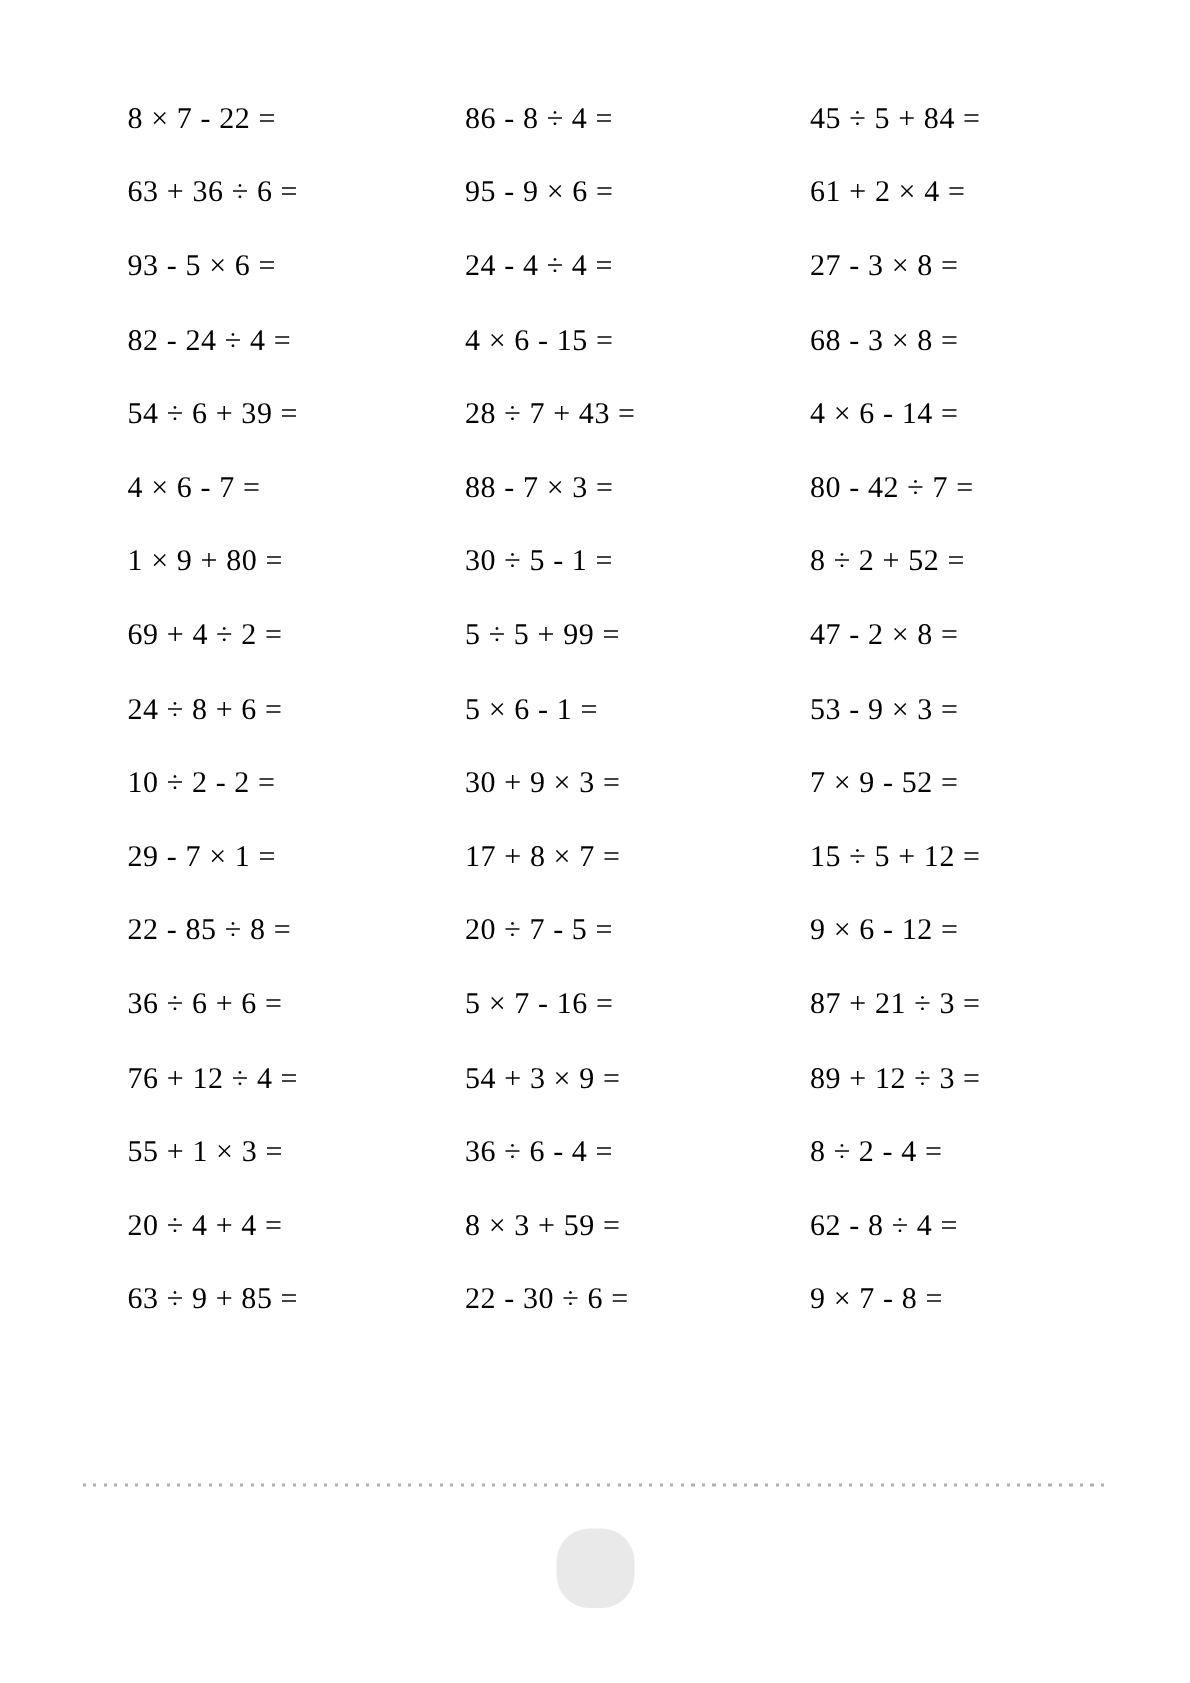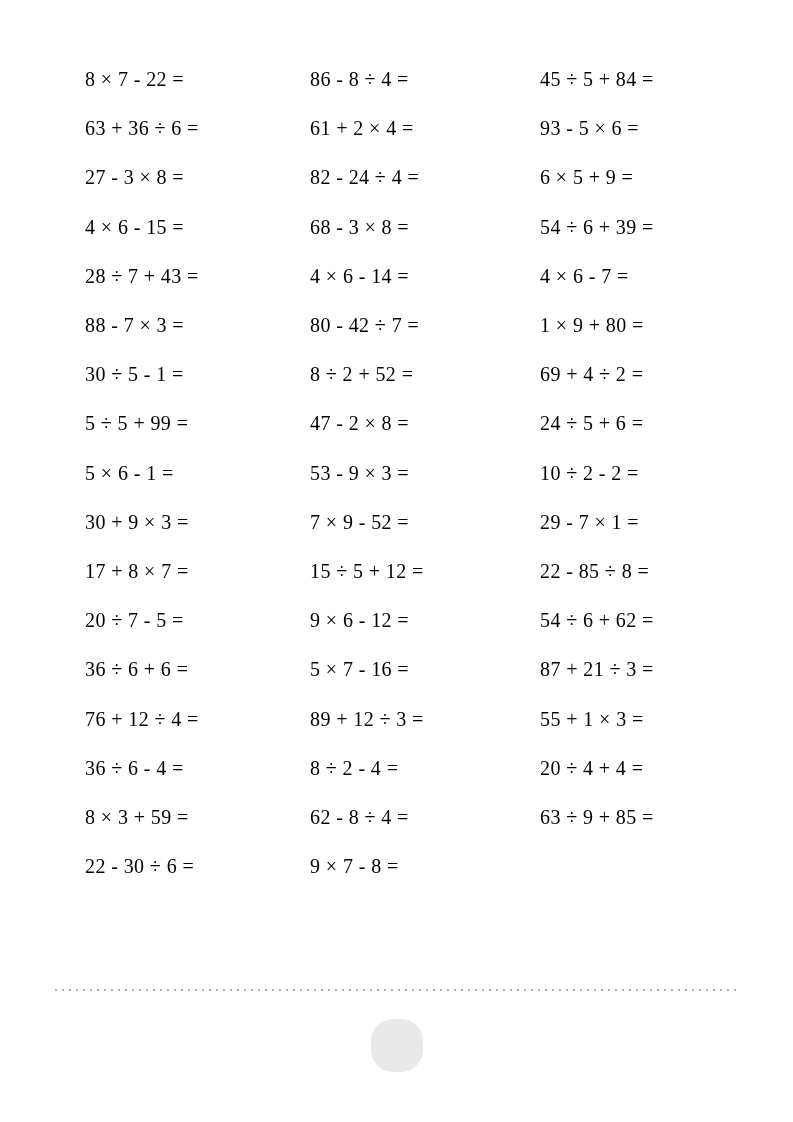--- a/index.html
+++ b/index.html
@@ -65,56 +65,57 @@
 </head>
 <body>
 
 <div class="sheet">
 
   <div class="problems-grid">
     <div class="cell">8 × 7 - 22 =</div>
     <div class="cell">86 - 8 ÷ 4 =</div>
     <div class="cell">45 ÷ 5 + 84 =</div>
     <div class="cell">63 + 36 ÷ 6 =</div>
+    <div class="cell">95 - 9 × 6 =</div>
     <div class="cell">61 + 2 × 4 =</div>
     <div class="cell">93 - 5 × 6 =</div>
+    <div class="cell">24 - 4 ÷ 4 =</div>
     <div class="cell">27 - 3 × 8 =</div>
     <div class="cell">82 - 24 ÷ 4 =</div>
-    <div class="cell">6 × 5 + 9 =</div>
     <div class="cell">4 × 6 - 15 =</div>
     <div class="cell">68 - 3 × 8 =</div>
     <div class="cell">54 ÷ 6 + 39 =</div>
     <div class="cell">28 ÷ 7 + 43 =</div>
     <div class="cell">4 × 6 - 14 =</div>
     <div class="cell">4 × 6 - 7 =</div>
     <div class="cell">88 - 7 × 3 =</div>
     <div class="cell">80 - 42 ÷ 7 =</div>
     <div class="cell">1 × 9 + 80 =</div>
     <div class="cell">30 ÷ 5 - 1 =</div>
     <div class="cell">8 ÷ 2 + 52 =</div>
     <div class="cell">69 + 4 ÷ 2 =</div>
     <div class="cell">5 ÷ 5 + 99 =</div>
     <div class="cell">47 - 2 × 8 =</div>
-    <div class="cell">24 ÷ 5 + 6 =</div>
+    <div class="cell">24 ÷ 8 + 6 =</div>
     <div class="cell">5 × 6 - 1 =</div>
     <div class="cell">53 - 9 × 3 =</div>
     <div class="cell">10 ÷ 2 - 2 =</div>
     <div class="cell">30 + 9 × 3 =</div>
     <div class="cell">7 × 9 - 52 =</div>
     <div class="cell">29 - 7 × 1 =</div>
     <div class="cell">17 + 8 × 7 =</div>
     <div class="cell">15 ÷ 5 + 12 =</div>
     <div class="cell">22 - 85 ÷ 8 =</div>
     <div class="cell">20 ÷ 7 - 5 =</div>
     <div class="cell">9 × 6 - 12 =</div>
-    <div class="cell">54 ÷ 6 + 62 =</div>
     <div class="cell">36 ÷ 6 + 6 =</div>
     <div class="cell">5 × 7 - 16 =</div>
     <div class="cell">87 + 21 ÷ 3 =</div>
     <div class="cell">76 + 12 ÷ 4 =</div>
+    <div class="cell">54 + 3 × 9 =</div>
     <div class="cell">89 + 12 ÷ 3 =</div>
     <div class="cell">55 + 1 × 3 =</div>
     <div class="cell">36 ÷ 6 - 4 =</div>
     <div class="cell">8 ÷ 2 - 4 =</div>
     <div class="cell">20 ÷ 4 + 4 =</div>
     <div class="cell">8 × 3 + 59 =</div>
     <div class="cell">62 - 8 ÷ 4 =</div>
     <div class="cell">63 ÷ 9 + 85 =</div>
     <div class="cell">22 - 30 ÷ 6 =</div>
     <div class="cell">9 × 7 - 8 =</div>

